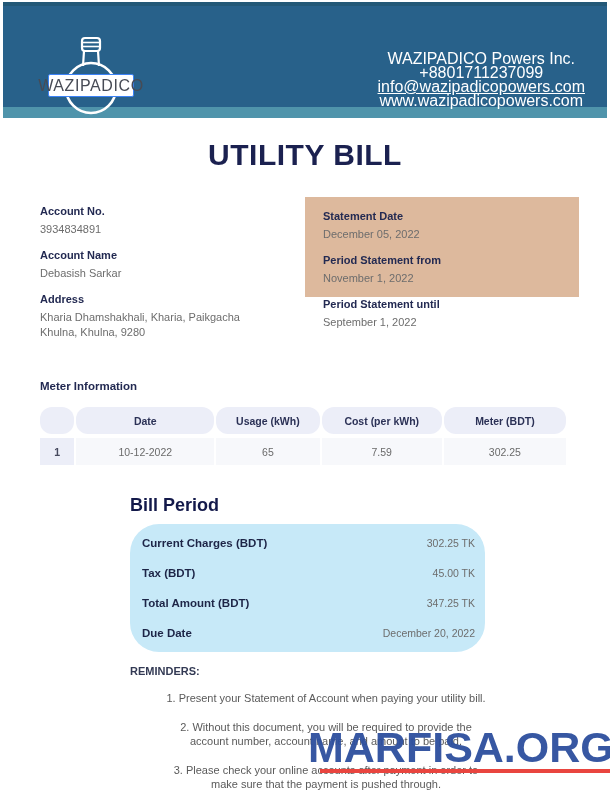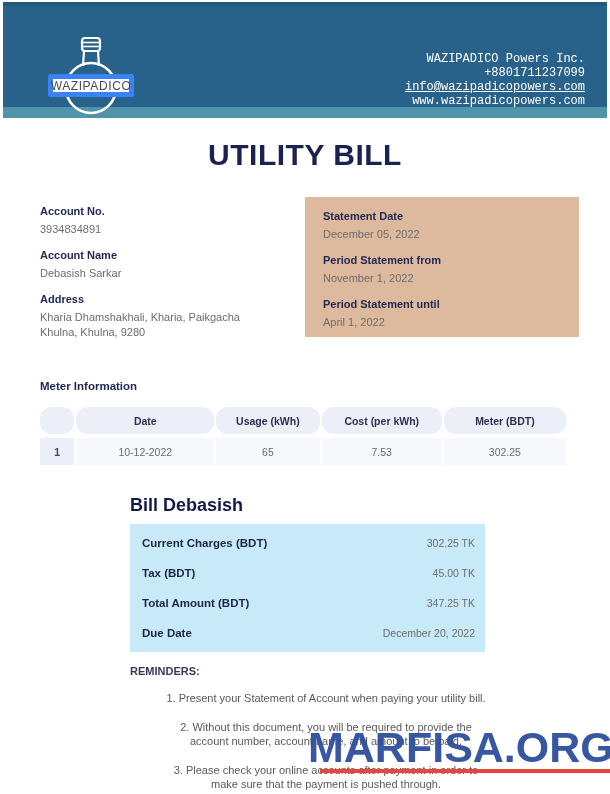--- a/index.html
+++ b/index.html
@@ -35,38 +35,37 @@
     height: 82px;
   }
   .logo svg { position: absolute; left: 0; top: 0; }
   .logo-banner {
     position: absolute;
     left: 1px;
     top: 38px;
     width: 86px;
     height: 23px;
     background: #ffffff;
-    border: 5px solid #3b82f6;
+    border: 1px solid #3b82f6;
     border-radius: 2px;
     display: flex;
-    align-items: flex-start;
+    align-items: center;
     justify-content: center;
-    font-size: 12px;
+    font-size: 16px;
     letter-spacing: 0.6px;
     color: #474b55;
   }
   .contact {
     position: absolute;
     right: 22px;
     top: 46px;
-    text-align: right;
+    text-align: center;
     color: #ffffff;
-    font-size: 12px;
+    font-size: 16px;
     line-height: 14px;
-    font-family: Liberation Mono, monospace;
   }
   .contact a { color: #ffffff; text-decoration: underline; }
 
   
   .title {
     margin-top: 20px;
     text-align: center;
     font-size: 30px;
     font-weight: bold;
     letter-spacing: 0.5px;
@@ -79,21 +78,21 @@
   .field { margin-bottom: 11px; }
   .field-label {
     font-size: 11px; font-weight: bold; color: #232a52;
     line-height: 14px; margin-bottom: 4px;
   }
   .field-value { font-size: 11px; color: #6d6d6d; line-height: 15px; width: 240px; }
   .statement-box {
     flex: 1;
     background: #ddb99d;
     padding: 12px 16px 4px 18px;
-    height: 140px;
+    height: 100px;
   }
 
   
   .meter-section { margin: 29px 40px 0 40px; }
   .section-heading { font-size: 11.5px; font-weight: bold; color: #232a52; }
   table.meter {
     margin-top: 11px;
     width: 530px;
     border-collapse: separate;
     border-spacing: 2px 4px;
@@ -112,21 +111,21 @@
   table.meter td.rownum { background: #eceef8; color: #46495e; font-weight: bold; }
   .col-num { width: 35px; }
   .col-date { width: 140px; }
   .col-usage { width: 105px; }
   .col-cost { width: 122px; }
   .col-amount { width: 124px; }
 
   
   .summary-section { margin: 26px 0 0 130px; width: 355px; }
   .summary-heading { font-size: 18px; font-weight: bold; color: #13194a; }
-  .summary-box { margin-top: 8px; background: #c7e9f8; padding: 4px 0; }
+  .summary-box { margin-top: 8px; background: #c7e9f8; padding: 4px 0; border-radius: 29px; }
   .summary-row {
     display: flex; justify-content: space-between; align-items: center;
     height: 30px; padding: 0 10px 0 12px;
   }
   .summary-label { font-size: 11.5px; font-weight: bold; color: #1d2547; }
   .summary-value { font-size: 10.5px; color: #6d6d6d; }
 
   
   .reminders { margin: 13px 0 0 130px; width: 392px; }
   .reminders-heading { font-size: 11px; font-weight: bold; color: #333a54; }
@@ -203,21 +202,21 @@
       <div class="field">
         <div class="field-label">Statement Date</div>
         <div class="field-value">December 05, 2022</div>
       </div>
       <div class="field">
         <div class="field-label">Period Statement from</div>
         <div class="field-value">November 1, 2022</div>
       </div>
       <div class="field">
         <div class="field-label">Period Statement until</div>
-        <div class="field-value">April 1, 2022</div>
+        <div class="field-value">September 1, 2022</div>
       </div>
     </div>
   </div>
 
   <div class="meter-section">
     <div class="section-heading">Meter Information</div>
     <table class="meter">
       <thead>
         <tr>
           <th class="col-num"></th>
@@ -225,29 +224,29 @@
           <th class="col-usage">Usage (kWh)</th>
           <th class="col-cost">Cost (per kWh)</th>
           <th class="col-amount">Meter (BDT)</th>
         </tr>
       </thead>
       <tbody>
         <tr>
           <td class="rownum">1</td>
           <td>10-12-2022</td>
           <td>65</td>
-          <td>7.53</td>
+          <td>7.59</td>
           <td>302.25</td>
         </tr>
       </tbody>
     </table>
   </div>
 
   <div class="summary-section">
-    <div class="summary-heading">Bill Debasish</div>
+    <div class="summary-heading">Bill Period</div>
     <div class="summary-box">
       <div class="summary-row">
         <span class="summary-label">Current Charges (BDT)</span>
         <span class="summary-value">302.25 TK</span>
       </div>
       <div class="summary-row">
         <span class="summary-label">Tax (BDT)</span>
         <span class="summary-value">45.00 TK</span>
       </div>
       <div class="summary-row">

